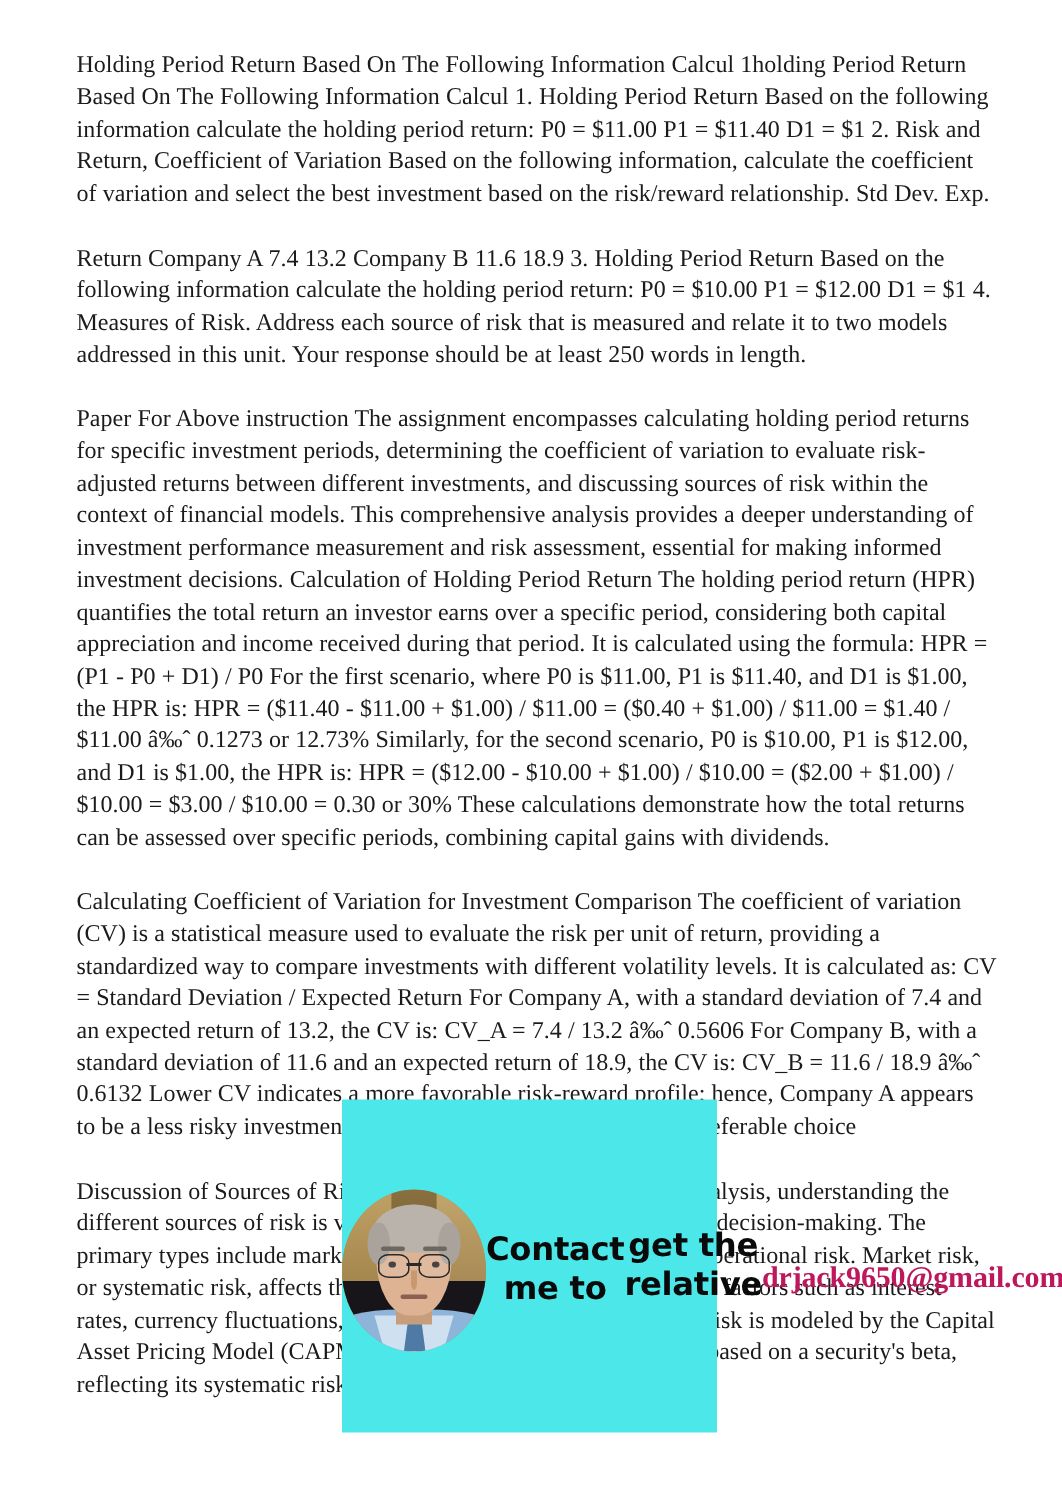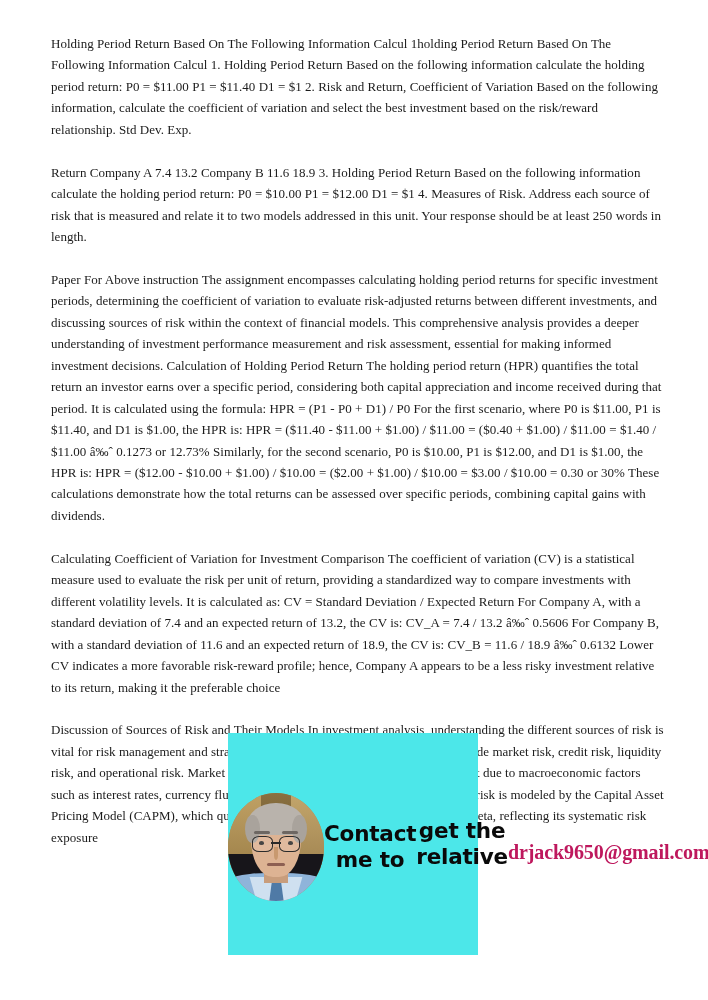--- a/index.html
+++ b/index.html
@@ -26,21 +26,21 @@
   }
 
   #doc-body {
     position: absolute;
     left: 51px;
     top: 33px;
     width: 614px;
   }
 
   .para {
-    font-size: 13px;
+    font-size: 16px;
     line-height: 21.45px;
     text-align: left;
     margin: 0 0 21.45px 0;
     letter-spacing: 0.01px;
     word-spacing: 0.1px;
     color: #1b1b1b;
   }
   .para:last-child { margin-bottom: 0; }
 
   

